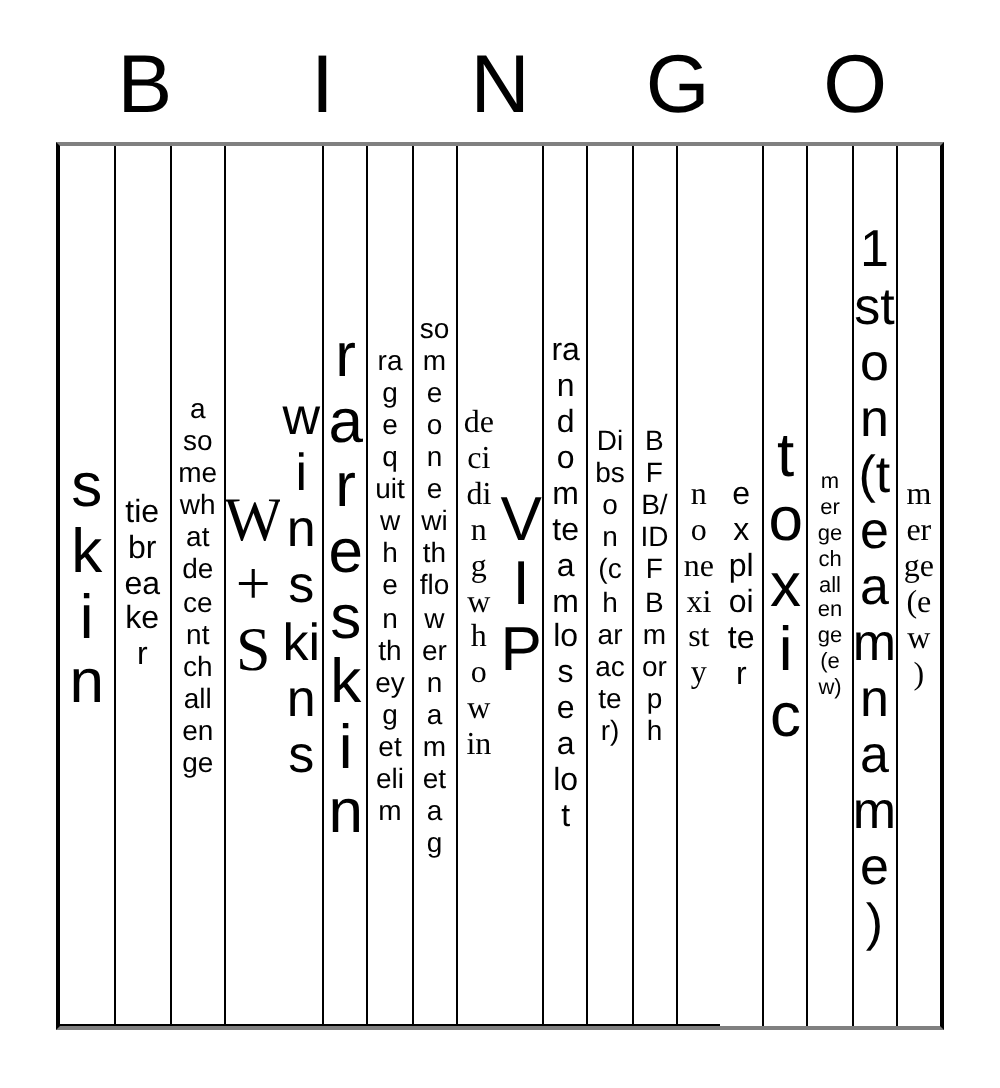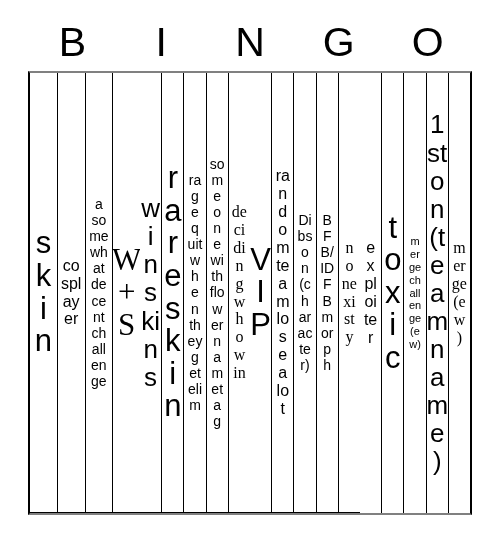--- a/index.html
+++ b/index.html
@@ -97,21 +97,21 @@
     <div class="header-cell">I</div>
     <div class="header-cell">N</div>
     <div class="header-cell">G</div>
     <div class="header-cell">O</div>
   </div>
 
   <div id="grid">
 
     <div class="grid-row">
       <div class="cell fs-xl">skin</div>
-      <div class="cell fs-md">cosplayer</div>
+      <div class="cell fs-md">tiebreaker</div>
       <div class="cell fs-sm">a somewhat decent challenge</div>
       <div class="cell fs-xl">W+S</div>
     </div>
 
     <div class="grid-row">
       <div class="cell fs-lg">win skins</div>
       <div class="cell fs-xl">rare skin</div>
       <div class="cell fs-sm">ragequit when they get elim</div>
       <div class="cell fs-sm">someone with flower nametag</div>
       <div class="cell fs-md">deciding who win</div>

